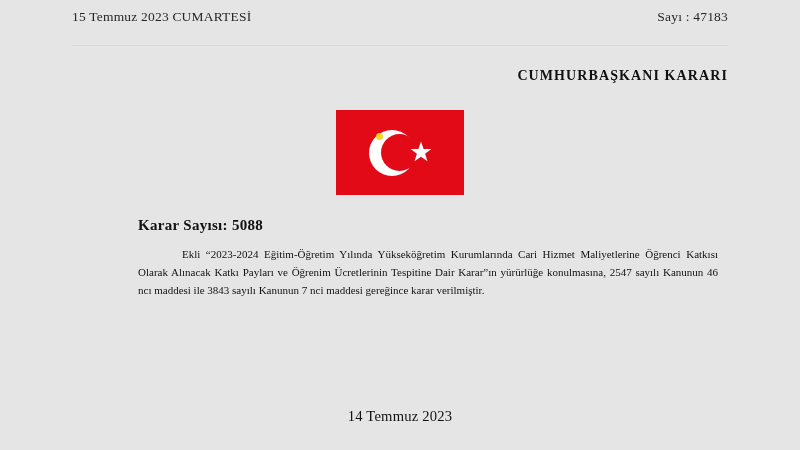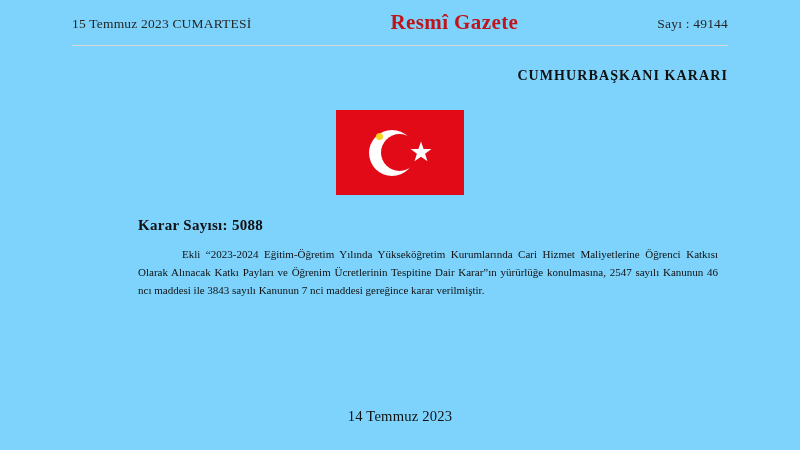--- a/index.html
+++ b/index.html
@@ -12,21 +12,21 @@
     background: #ffffff;
     font-family: "Liberation Serif", serif;
     color: #1a1a1a;
     overflow: hidden;
   }
 
   .page {
     position: relative;
     width: 800px;
     height: 450px;
-    background: #7dd3fc;
+    background: #e5e5e5;
     box-sizing: border-box;
     padding: 0 72px;
   }
 
   
   .masthead {
     display: flex;
     align-items: baseline;
     justify-content: space-between;
     padding-top: 9px;
@@ -170,22 +170,21 @@
     letter-spacing: 0.2px;
   }
 </style>
 </head>
 <body>
 
 <div class="page">
 
   <div class="masthead">
     <div class="masthead-date">15 Temmuz 2023 CUMARTESİ</div>
-    <div class="masthead-title">Resmî Gazete</div>
-    <div class="masthead-issue">Sayı : 49144</div>
+    <div class="masthead-issue">Sayı : 47183</div>
   </div>
 
   <div class="rule"></div>
 
   <div class="doc-heading">CUMHURBAŞKANI KARARI</div>
 
   <div class="flag-wrap">
     <div class="flag">
       <div class="crescent-outer"></div>
       <div class="crescent-inner"></div>

